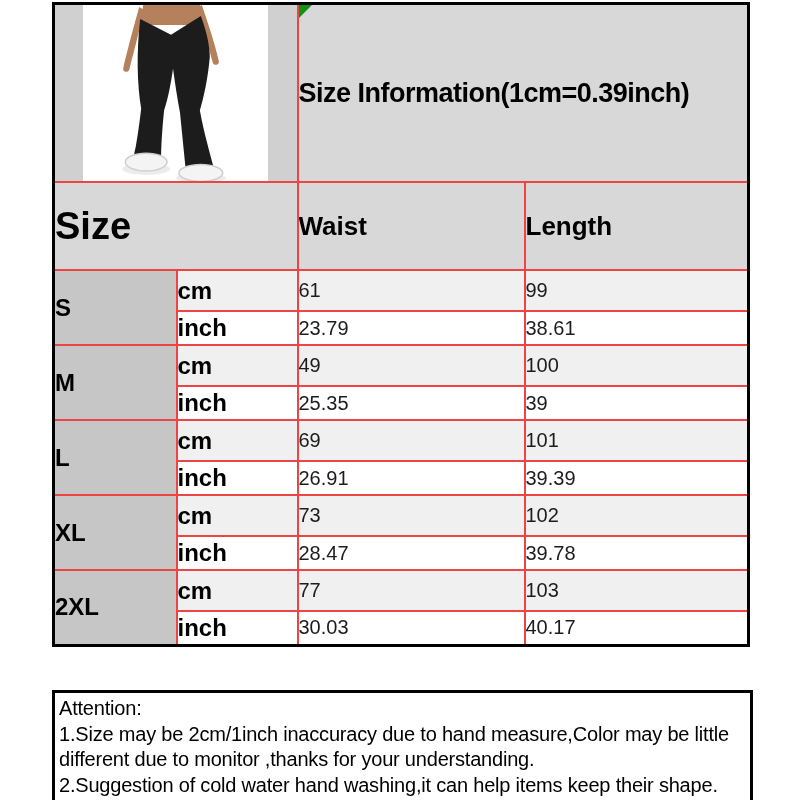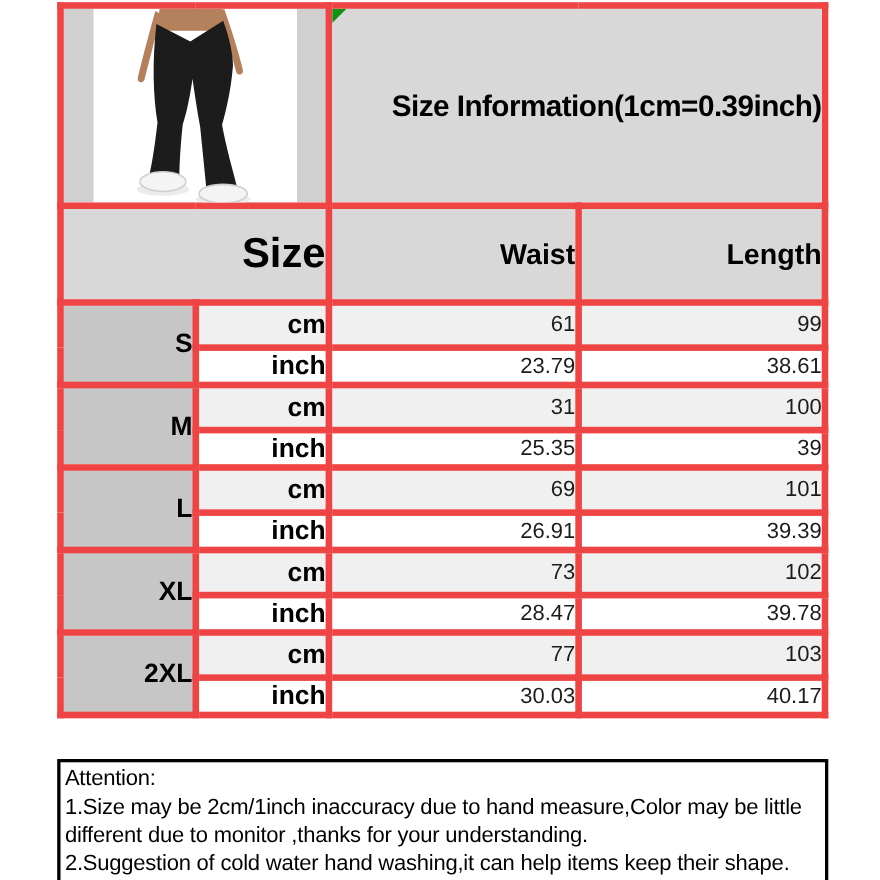--- a/index.html
+++ b/index.html
@@ -9,21 +9,21 @@
     -webkit-font-smoothing:antialiased;
   }
   .sheet{position:relative;width:800px;height:800px;}
 
   table.size-table{
     position:absolute;left:52px;top:2px;
     border-collapse:collapse;table-layout:fixed;width:697px;
     border:3px solid #000;
   }
   table.size-table td, table.size-table th{
-    border:6px solid #ef4444;padding:0;text-align:right;vertical-align:middle;
+    border:2px solid #ef4444;padding:0;text-align:left;vertical-align:middle;
     overflow:hidden;
   }
   col.c-size{width:123px;} col.c-unit{width:121px;}
   col.c-waist{width:227px;} col.c-length{width:224px;}
 
   
   tr.top-row{height:178px;}
   td.photo-cell{background:#d0d0d0;}
   .photo-frame{width:185px;height:176px;margin:0 auto;background:#fff;}
   td.title-cell{background:#d8d8d8;position:relative;}
@@ -128,21 +128,21 @@
     </tr>
     <tr class="inch-row">
       <td class="unit-label">inch</td>
       <td class="val">23.79</td>
       <td class="val">38.61</td>
     </tr>
 
     <tr class="cm-row">
       <td class="size-label" rowspan="2">M</td>
       <td class="unit-label">cm</td>
-      <td class="val">31</td>
+      <td class="val">49</td>
       <td class="val">100</td>
     </tr>
     <tr class="inch-row">
       <td class="unit-label">inch</td>
       <td class="val">25.35</td>
       <td class="val">39</td>
     </tr>
 
     <tr class="cm-row">
       <td class="size-label" rowspan="2">L</td>

